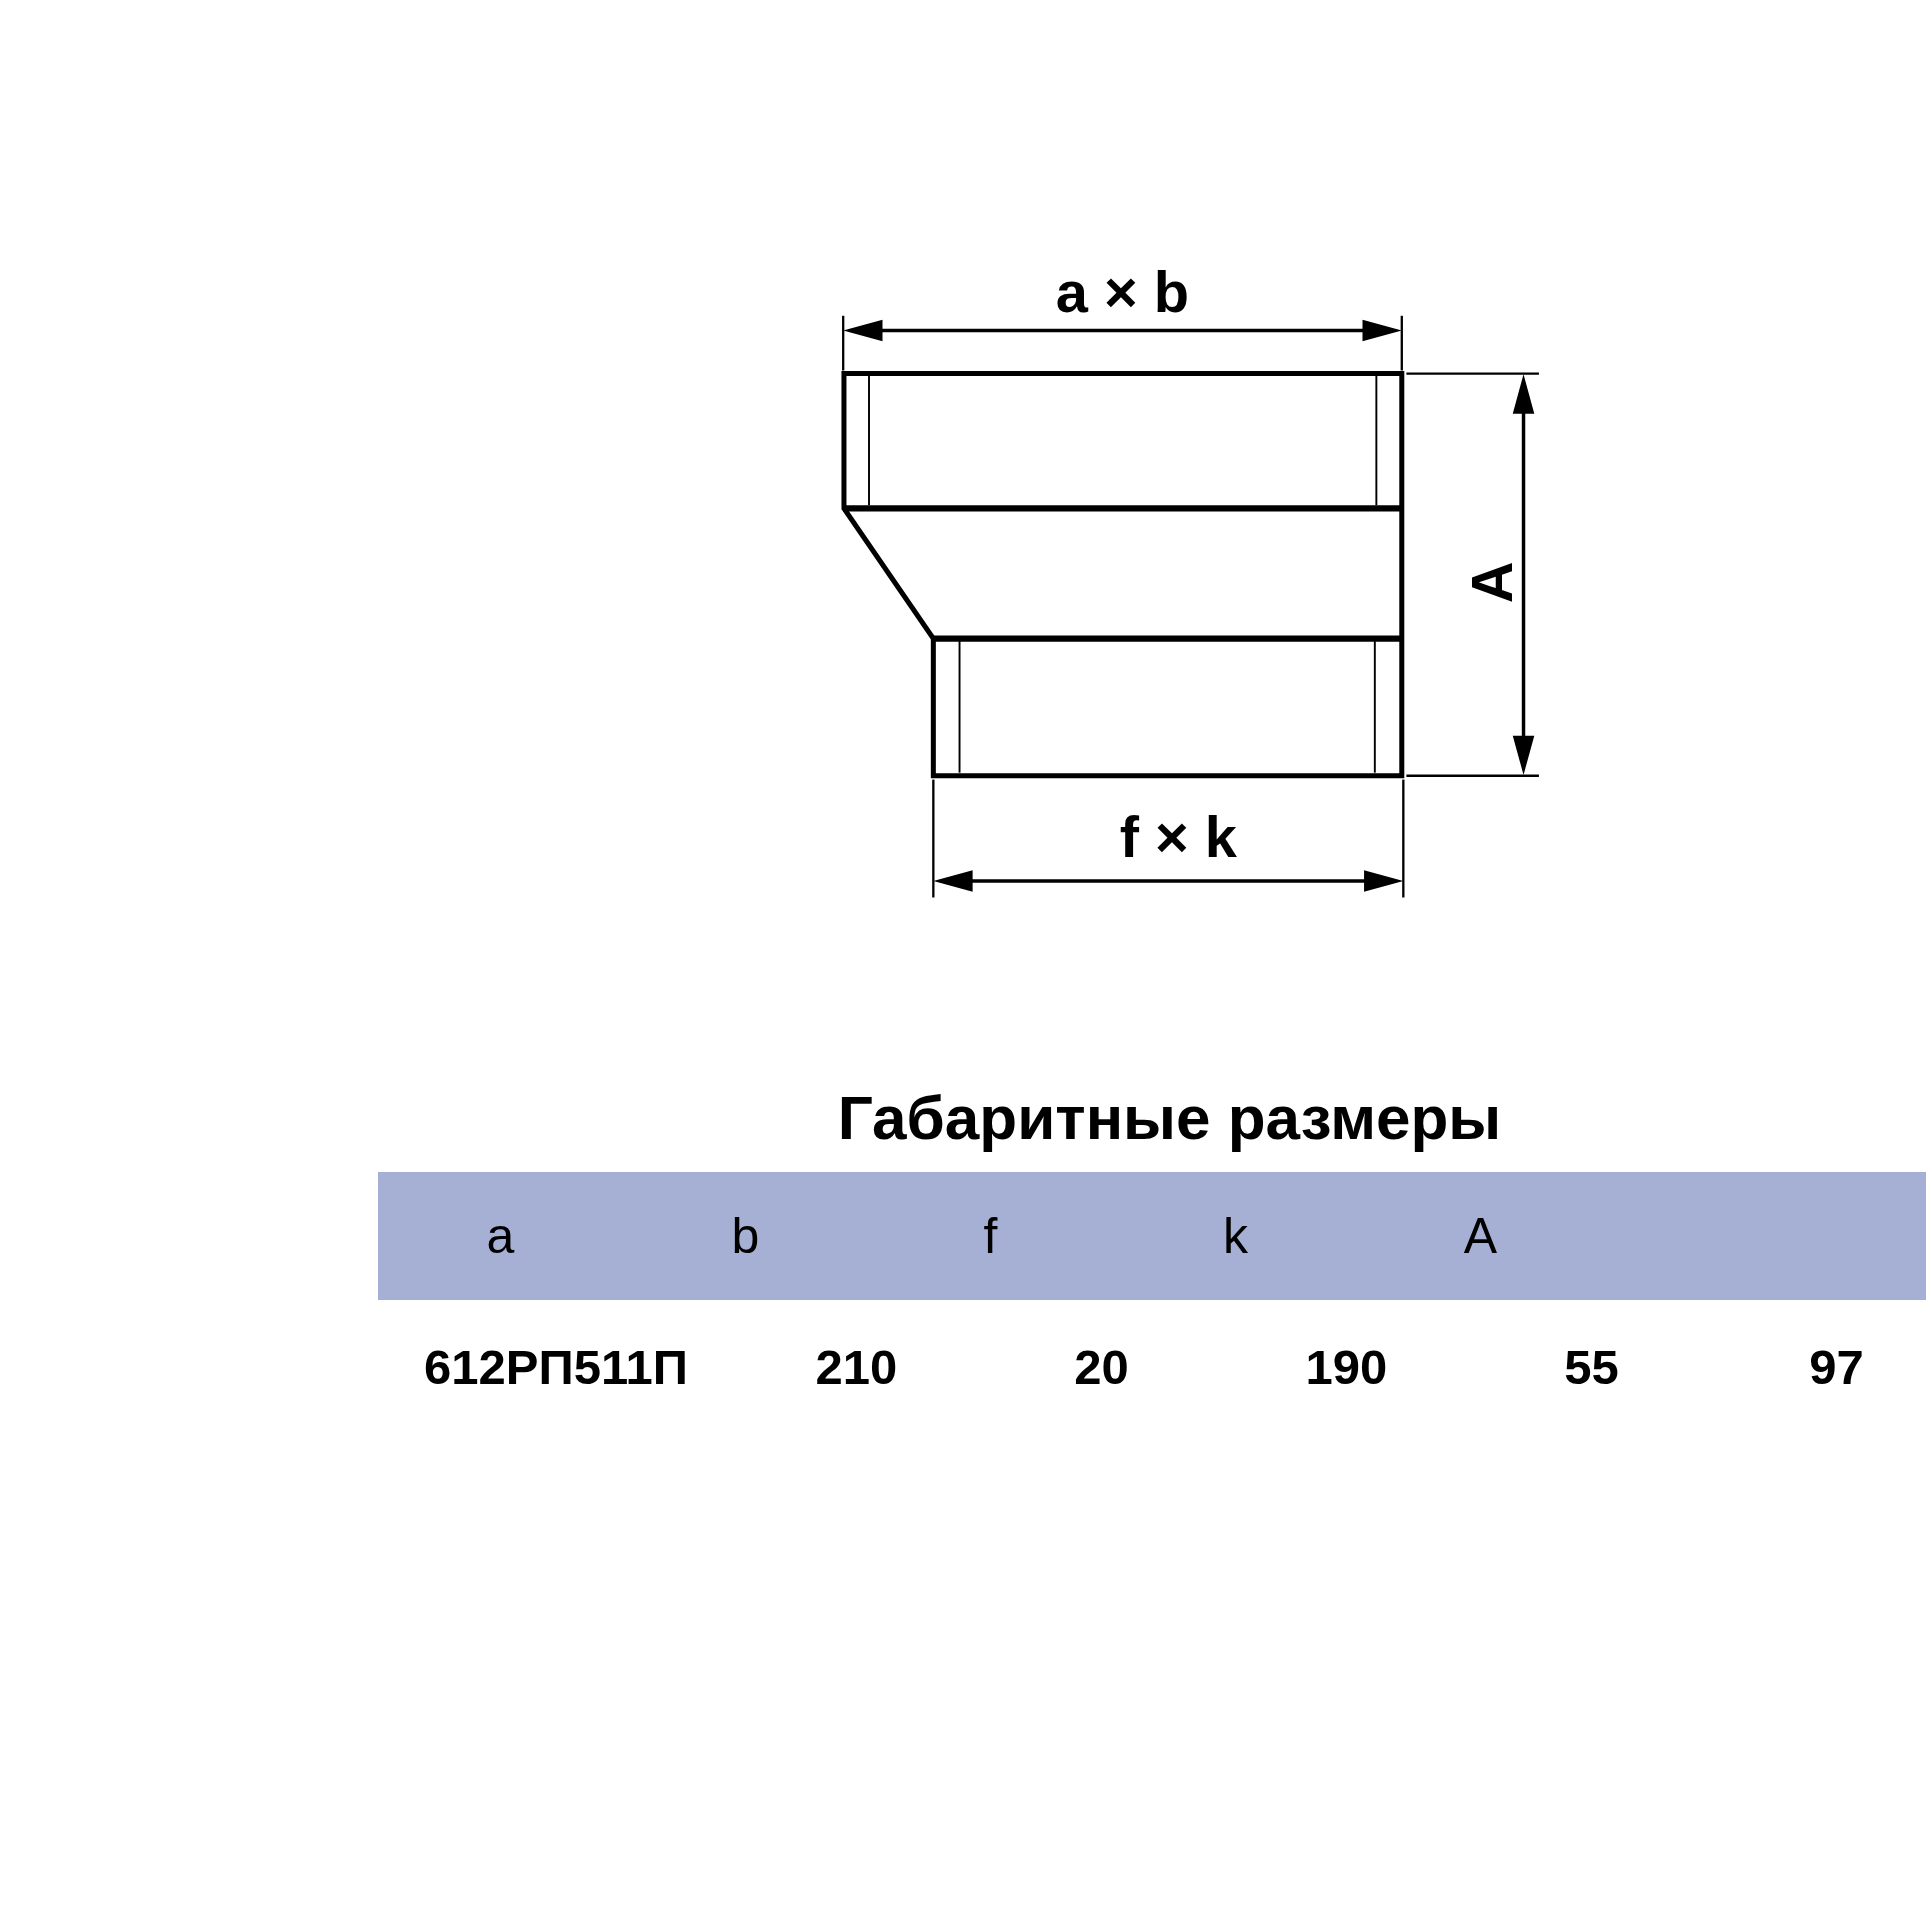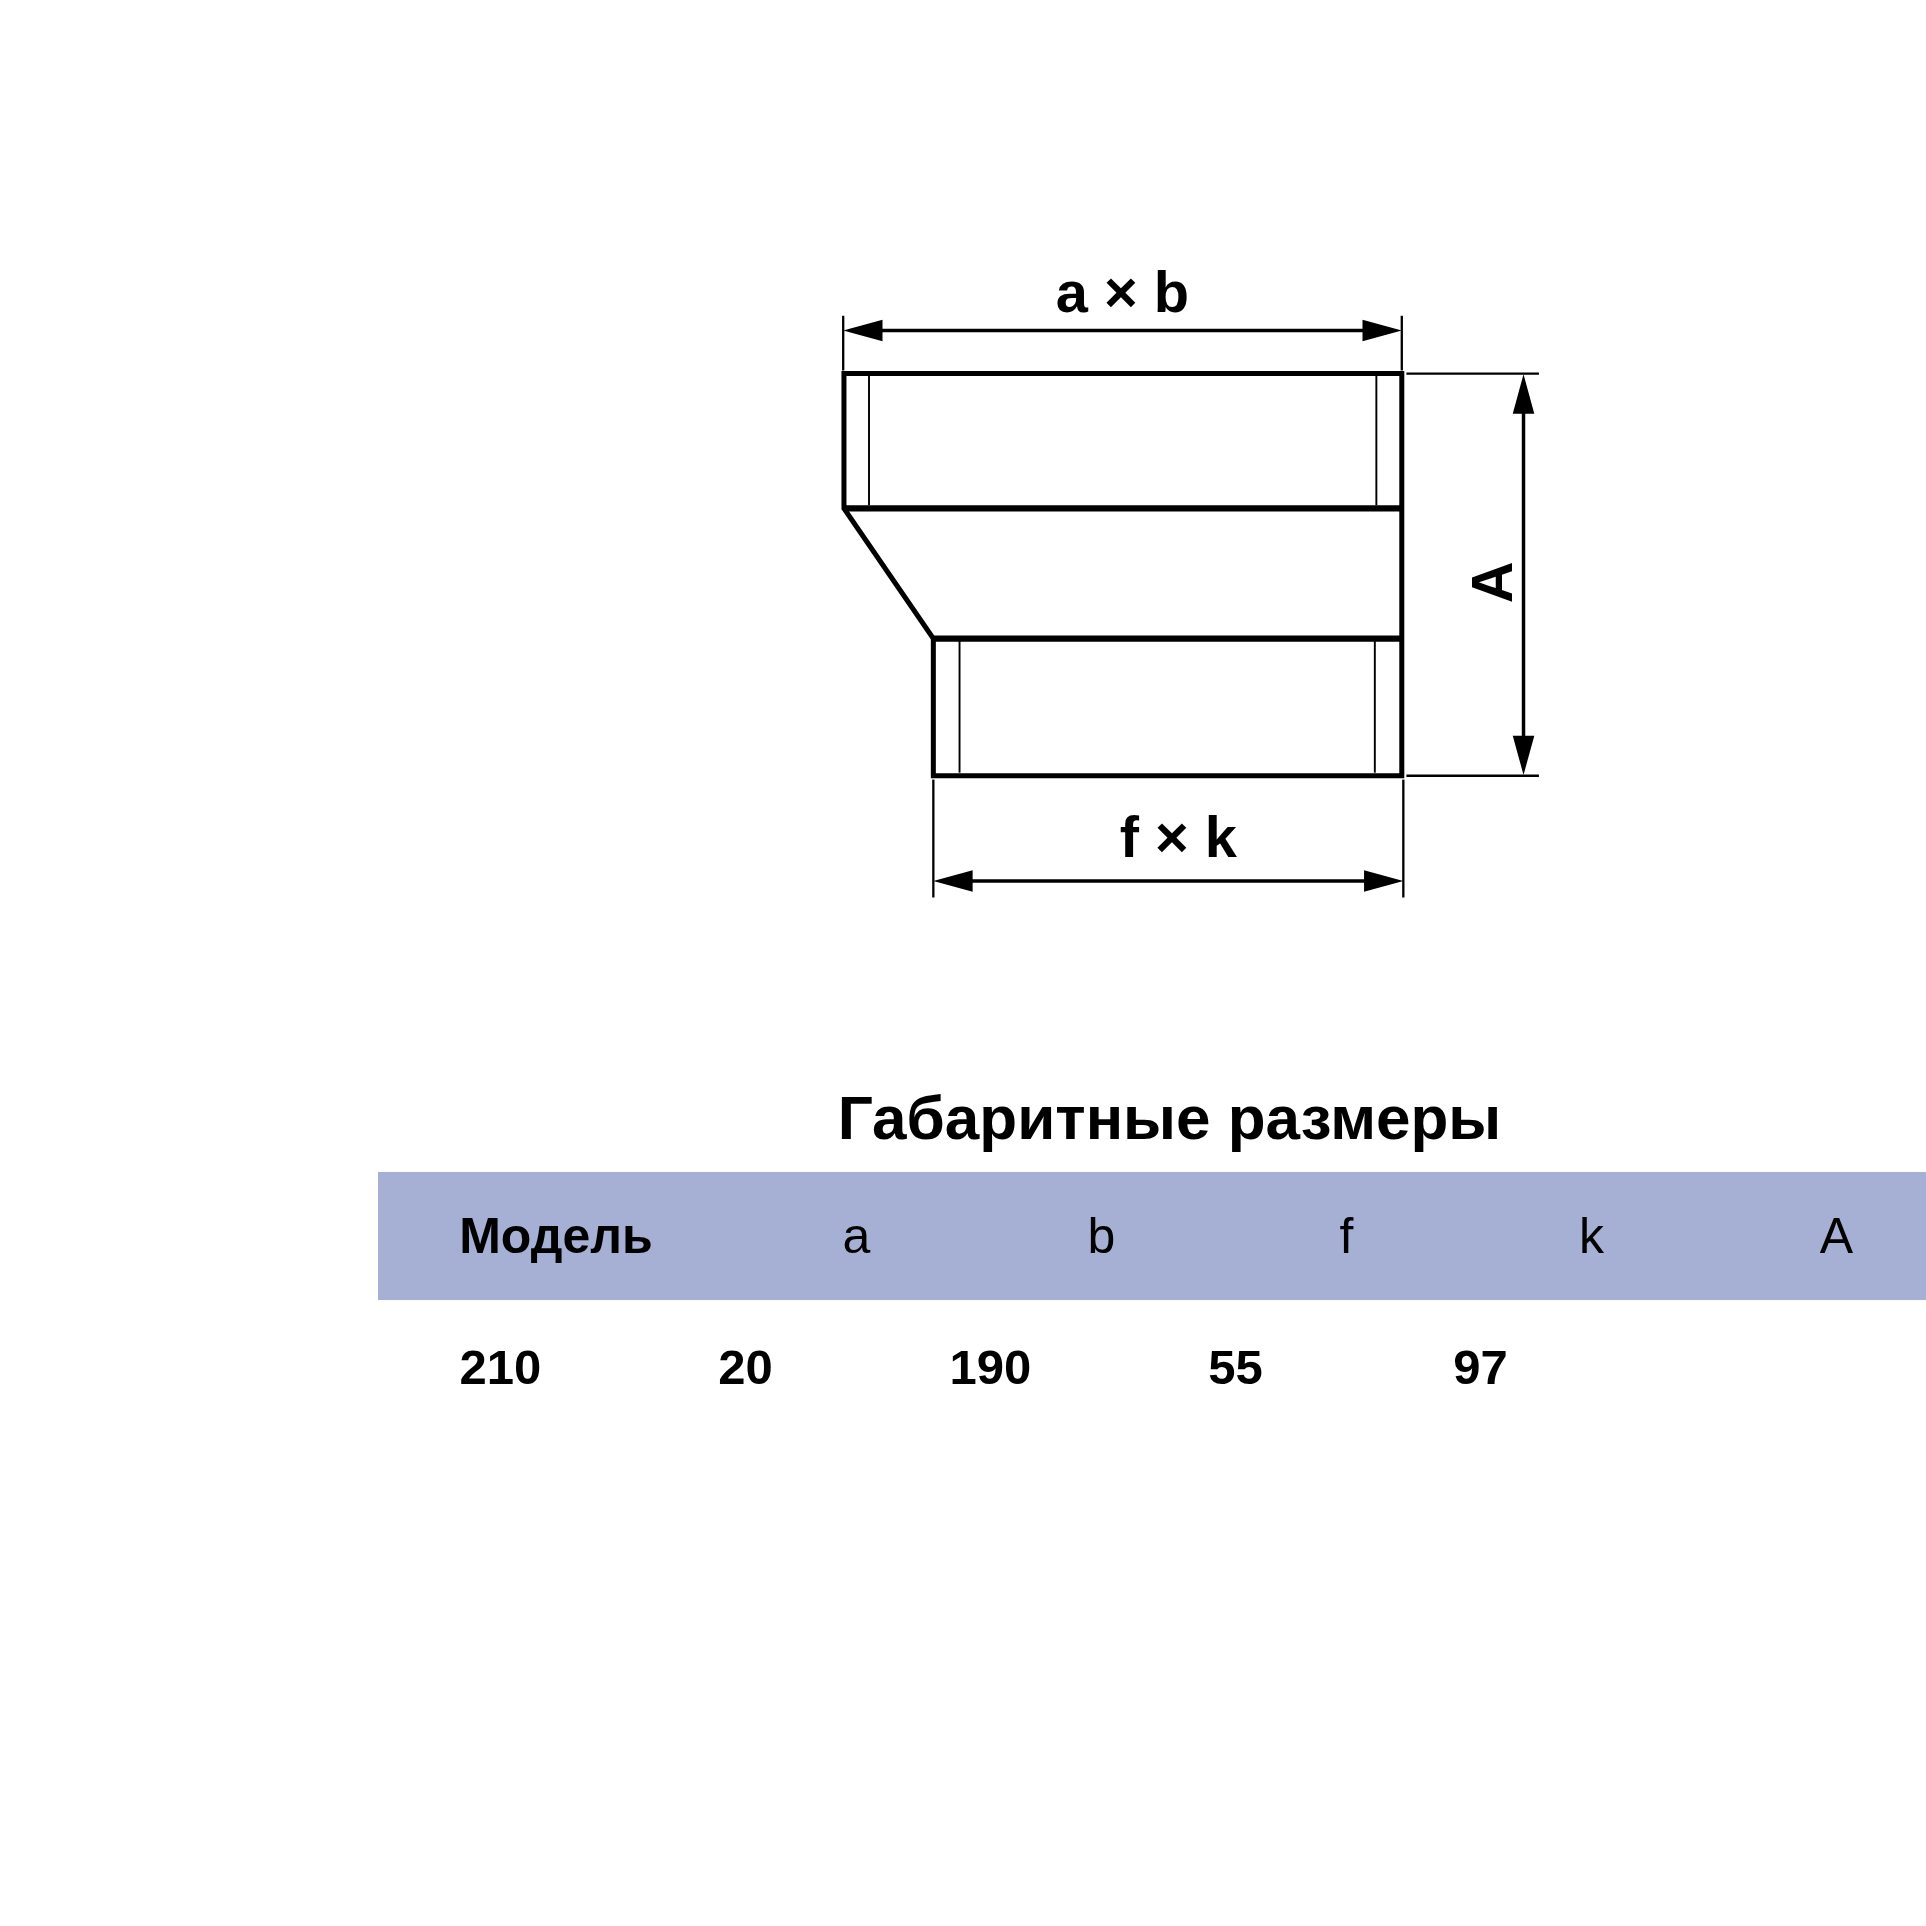--- a/index.html
+++ b/index.html
@@ -81,28 +81,28 @@
     <line class="shaft" x1="3956" y1="1060" x2="3956" y2="1924"></line>
     <polygon class="head" points="3956,972 3928,1074 3984,1074"></polygon>
     <polygon class="head" points="3956,2012 3928,1910 3984,1910"></polygon>
     <text class="dimlabel" transform="translate(3925,1512) rotate(-90)" text-anchor="middle">A</text>
   </g>
 </svg>
 
 <div class="table-title">Габаритные размеры</div>
 
 <div class="thead" style="background: rgb(166, 176, 212);">
-  <div class="cell c0">Модель</div>
   <div class="cell c1">a</div>
   <div class="cell c2">b</div>
   <div class="cell c3">f</div>
   <div class="cell c4">k</div>
   <div class="cell c5">A</div>
 </div>
 
 <div class="trow">
+  <div class="cell c0">612РП511П</div>
   <div class="cell c1">210</div>
   <div class="cell c2">20</div>
   <div class="cell c3">190</div>
   <div class="cell c4">55</div>
   <div class="cell c5">97</div>
 </div>
 
 
 </body></html>

